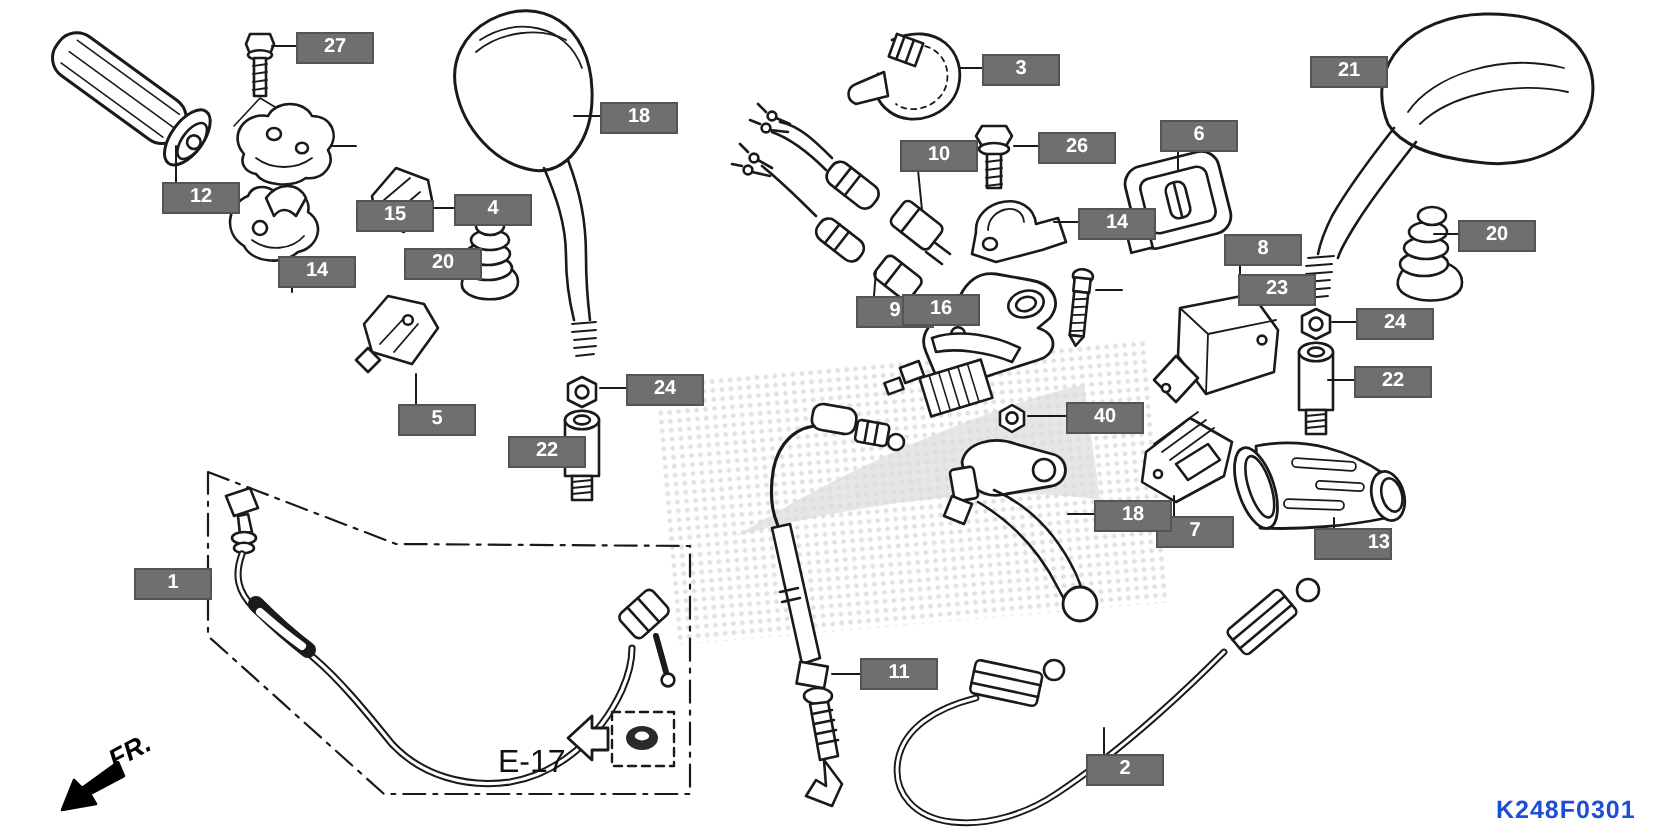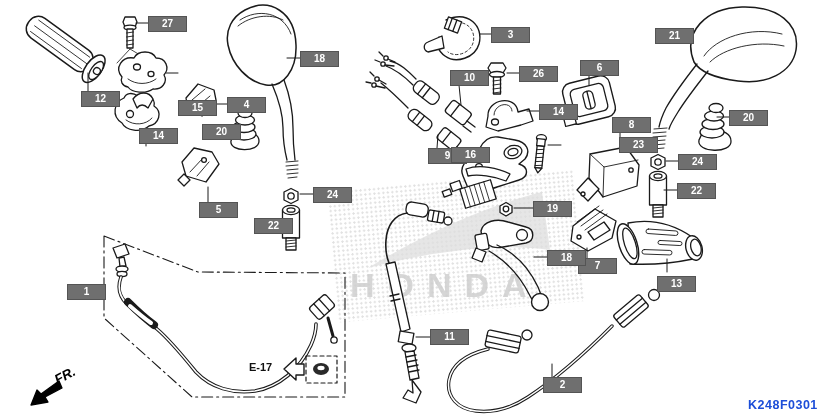--- a/index.html
+++ b/index.html
@@ -7,33 +7,32 @@
          font-family:"Liberation Sans",sans-serif;}
   #stage svg{position:absolute;left:0;top:0;z-index:2;}
   .wm-dots{position:absolute;left:332px;top:180px;width:248px;height:132px;z-index:0;
            background-image:radial-gradient(#dedede 1px,transparent 1.3px);
            background-size:4.5px 4.5px;transform:rotate(-5deg);opacity:.9;}
   .wm-text{position:absolute;left:350px;top:266px;z-index:1;color:#cfcfcf;
            font-weight:bold;font-size:34px;letter-spacing:13px;opacity:.85;}
   .callout{position:absolute;z-index:4;width:39px;height:16px;background:#6f6f6f;
            border:1px solid #545454;box-sizing:border-box;color:#fff;
            font:bold 10px/14px "Liberation Sans",sans-serif;text-align:center;}
-  .e17{position:absolute;left:249px;top:361px;z-index:3;font-weight:bold;font-size:11px;color:#111;}
+  .e17{position:absolute;left:249px;top:373px;z-index:3;font-weight:normal;font-size:16px;color:#111;}
   .fr{position:absolute;left:54px;top:368px;z-index:3;font-weight:bold;font-style:italic;
       font-size:13.5px;color:#000;transform:rotate(-28deg);}
   .code{position:absolute;left:748px;top:398px;z-index:3;font-weight:bold;font-size:12.5px;
         color:#1d4ed8;letter-spacing:.5px;}
 </style>
 </head>
 <body>
 
 <div id="stage">
 
   <div class="wm-dots"></div>
-  <div class="wm-text">HONDA</div>
 
   <svg width="840" height="420" viewBox="0 0 840 420" fill="none" stroke="#1a1a1a" stroke-width="1.3" stroke-linecap="round" stroke-linejoin="round">
 
     <g stroke="none" fill="#dedede" opacity=".75">
       <path d="M368,268 C430,230 494,204 542,192 L550,250 C498,242 428,252 368,268 Z"></path>
     </g>
 
     <g stroke-dasharray="11 4 2 4" stroke-width="1.1">
       <path d="M104,236 L198,272 L345,273 L345,397 L192,397 L104,318 Z"></path>
     </g>
@@ -399,36 +398,36 @@
       <div class="callout" style="left: 491px; top: 27px;">3</div>
       <div class="callout" style="left: 227px; top: 97px;">4</div>
       <div class="callout" style="left: 199px; top: 202px;">5</div>
       <div class="callout" style="left: 580px; top: 60px;">6</div>
       <div class="callout" style="left: 578px; top: 258px;">7</div>
       <div class="callout" style="left: 612px; top: 117px;">8</div>
       <div class="callout" style="left: 428px; top: 148px;">9</div>
       <div class="callout" style="left: 450px; top: 70px;">10</div>
       <div class="callout" style="left: 430px; top: 329px;">11</div>
       <div class="callout" style="left: 81px; top: 91px;">12</div>
-      <div class="callout" style="left: 657px; top: 276px;">13</div>
+      <div class="callout" style="left: 657px; top: 264px; text-align: right;">13</div>
       <div class="callout" style="left: 139px; top: 128px;">14</div>
       <div class="callout" style="left: 178px; top: 66px; margin-top: 34px;">15</div>
       <div class="callout" style="left: 451px; top: 147px;">16</div>
       <div class="callout" style="left: 539px; top: 104px;">14</div>
       <div class="callout" style="left: 547px; top: 250px;">18</div>
       <div class="callout" style="left: 300px; top: 51px;">18</div>
       <div class="callout" style="left: 202px; top: 124px;">20</div>
       <div class="callout" style="left: 729px; top: 110px;">20</div>
       <div class="callout" style="left: 655px; top: 28px;">21</div>
       <div class="callout" style="left: 254px; top: 218px;">22</div>
       <div class="callout" style="left: 677px; top: 183px;">22</div>
       <div class="callout" style="left: 582px; top: 137px; margin-left: 37px;">23</div>
       <div class="callout" style="left: 313px; top: 187px;">24</div>
       <div class="callout" style="left: 678px; top: 154px;">24</div>
-      <div class="callout" style="left: 533px; top: 201px;">19</div>
+      <div class="callout" style="left: 533px; top: 201px;">40</div>
       <div class="callout" style="left: 519px; top: 66px;">26</div>
       <div class="callout" style="left: 148px; top: 16px;">27</div>
     </div>
 
   <div class="e17">E-17</div>
   <div class="fr">FR.</div>
   <div class="code">K248F0301</div>
 </div>
 
 </body></html>

